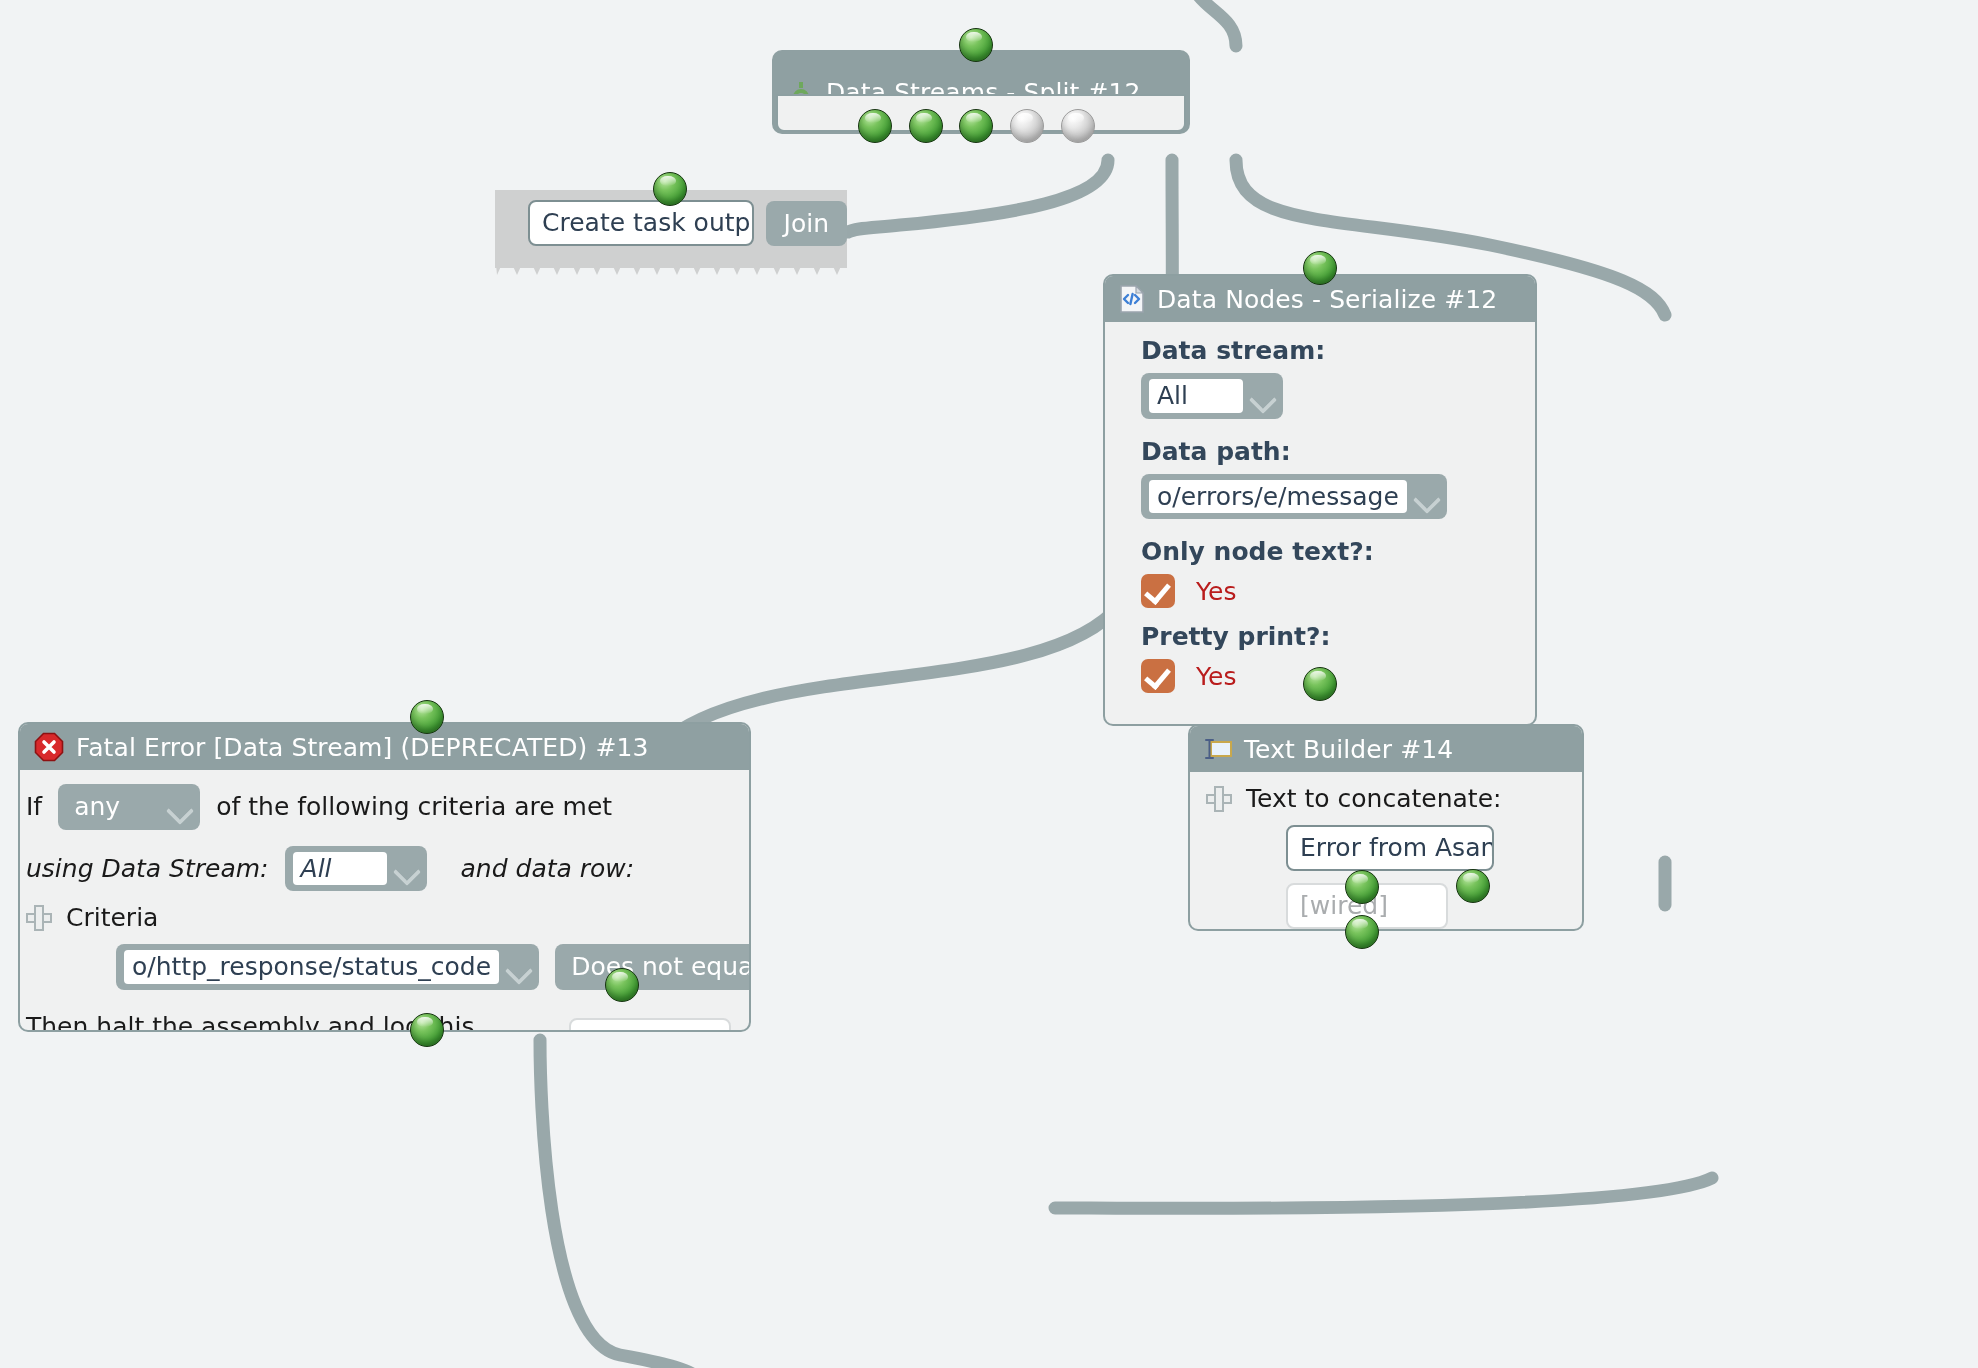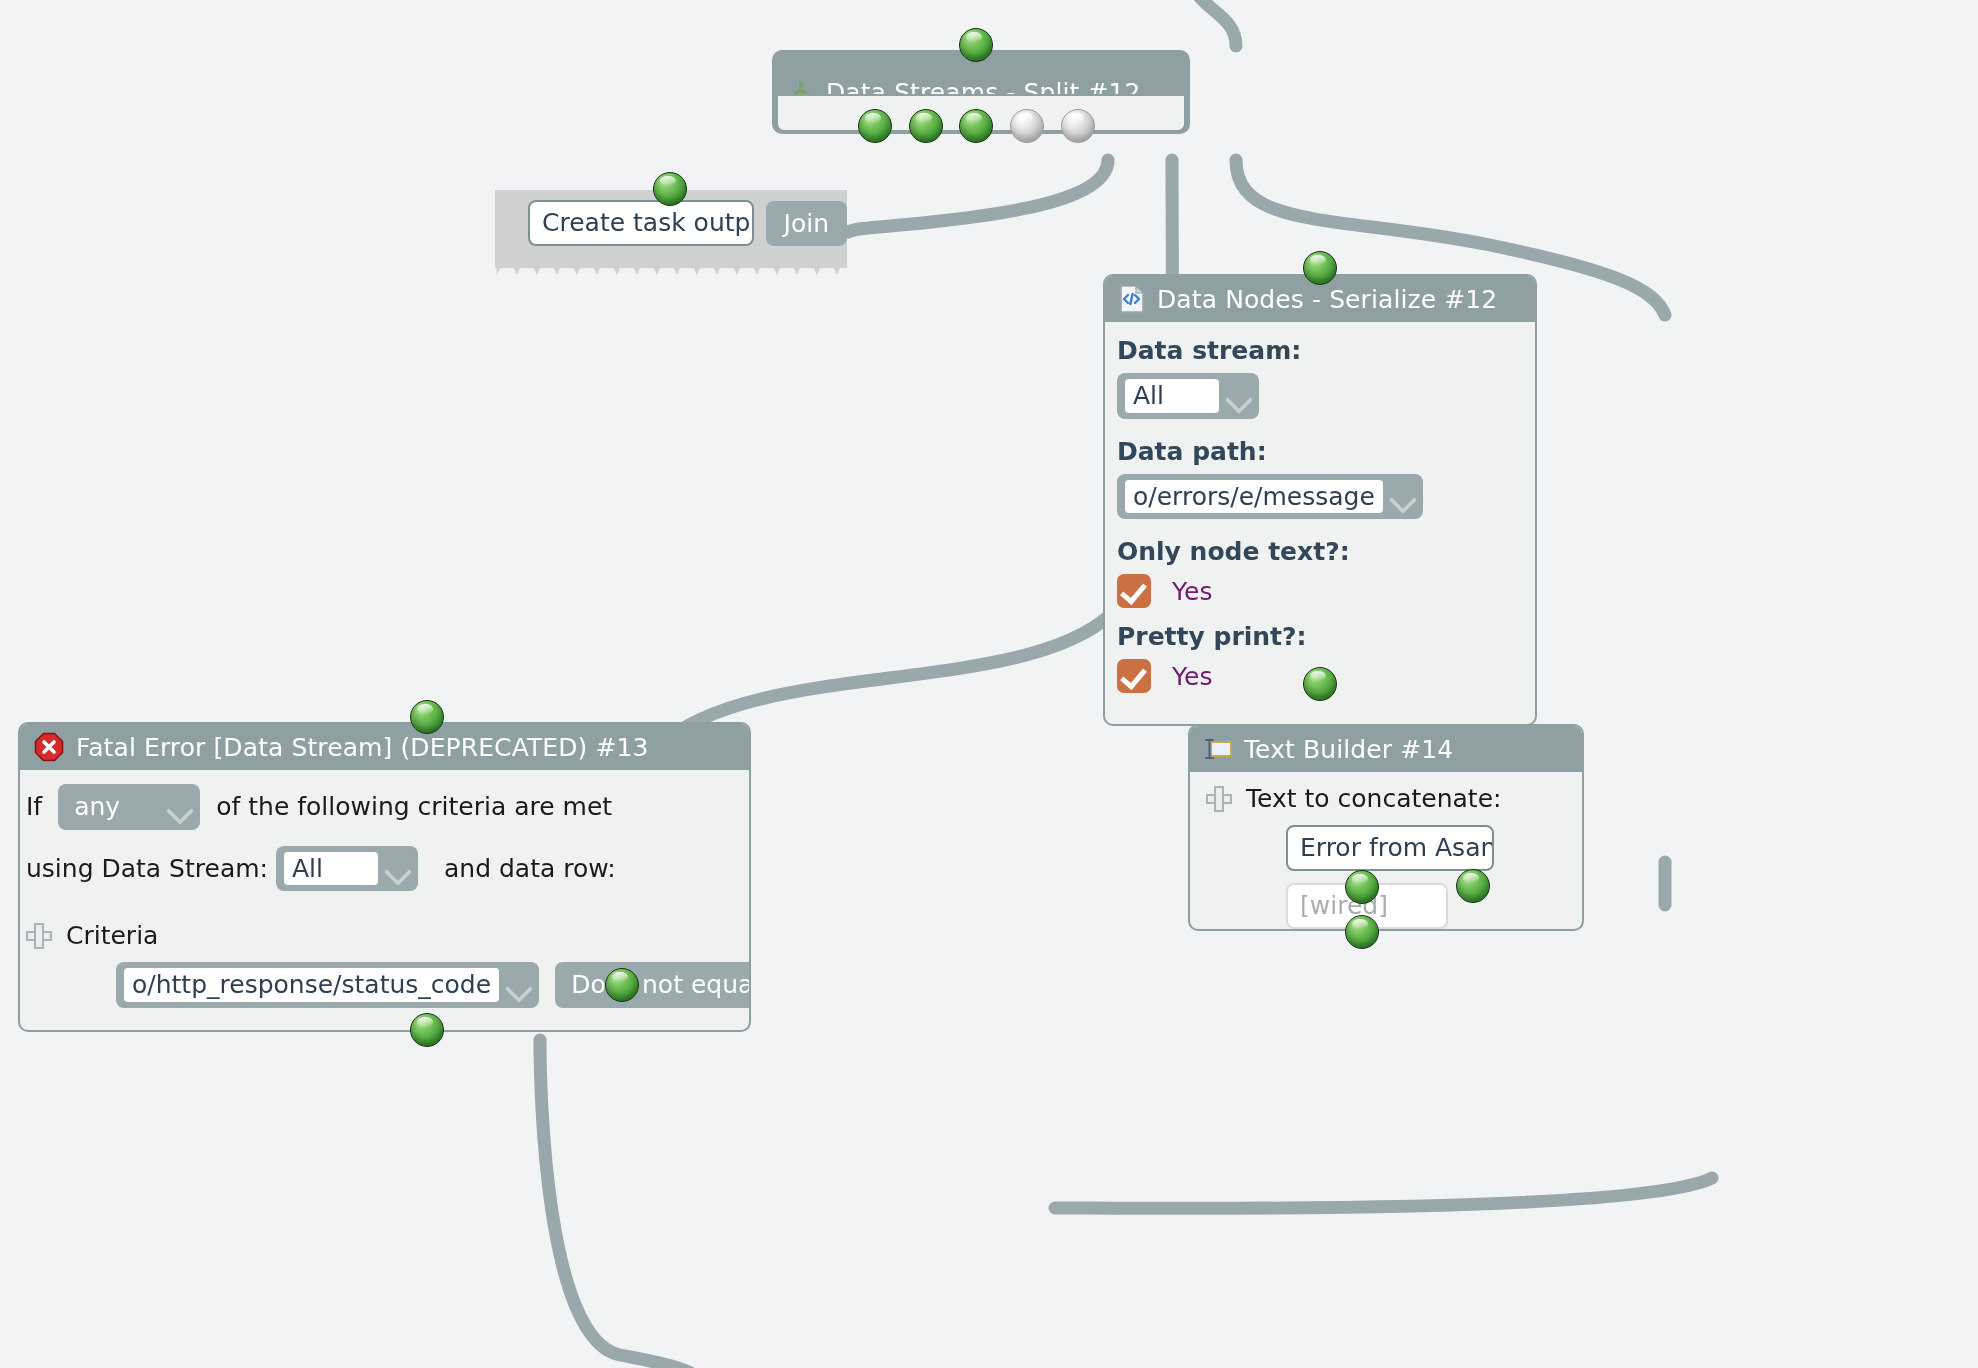--- a/index.html
+++ b/index.html
@@ -28,21 +28,21 @@
     height:46px;
     display:flex;
     align-items:center;
     gap:12px;
     padding:0 14px;
     color:#ffffff;
     font-size:25px;
     letter-spacing:.1px;
     white-space:nowrap;
   }
-  .node-body{padding:14px 18px 18px 12px;}
+  .node-body{padding:14px 18px 18px 36px;}
 
   
   .port{
     position:absolute;
     width:34px;height:34px;
     border-radius:50%;
     box-sizing:border-box;
     z-index:40;
   }
   .port.green{
@@ -131,21 +131,21 @@
     position:relative;
     display:inline-block;
     vertical-align:middle;
   }
   .chk::after{
     content:"";position:absolute;left:9px;top:5px;
     width:10px;height:19px;
     border-right:5px solid #fff;border-bottom:5px solid #fff;
     transform:rotate(40deg);
   }
-  .chk-yes{color:#701a75;font-size:25px;margin-left:16px;vertical-align:middle;}
+  .chk-yes{color:#b91c1c;font-size:25px;margin-left:16px;vertical-align:middle;}
 
   .fieldlabel{
     color:#33475b;font-weight:bold;font-size:25px;margin:0 0 8px 0;
   }
   .fieldrow{margin-bottom:18px;}
 
   
   .plus{
     display:inline-block;width:26px;height:26px;position:relative;vertical-align:middle;
   }
@@ -308,21 +308,21 @@
 
       <div class="row" style="gap:16px;margin-bottom:16px;">
         <span class="txt">If</span>
         <span class="select plain">
           <span class="val" style="min-width:78px;">any</span>
           <span class="chev"></span>
         </span>
         <span class="txt">of the following criteria are met</span>
       </div>
 
-      <div class="row" style="gap:8px;margin-bottom:30px;">
+      <div class="row" style="gap:16px;margin-bottom:12px;font-style:italic;">
         <span class="txt">using Data Stream:</span>
         <span class="select">
           <span class="val" style="min-width:78px;">All</span>
           <span class="chev"></span>
         </span>
         <span class="txt" style="margin-left:18px;">and data row:</span>
       </div>
 
       <div class="row" style="gap:14px;margin-bottom:12px;">
         <span class="plus"></span>

